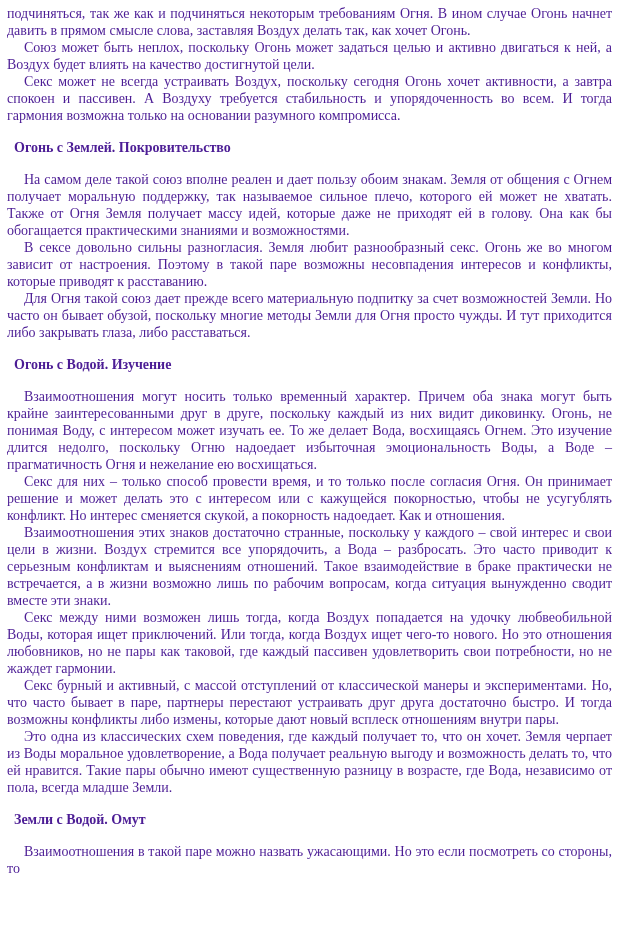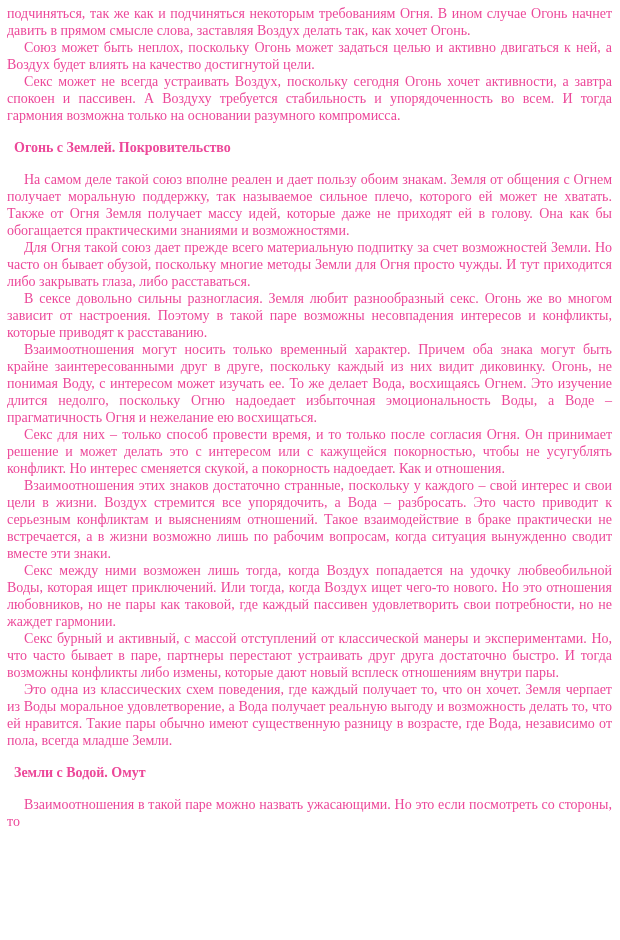--- a/index.html
+++ b/index.html
@@ -5,21 +5,21 @@
   html, body {
     margin: 0;
     padding: 0;
     background: #e9e9e9;
   }
   .page {
     width: 620px;
     height: 940px;
     margin: 0 auto;
     background: #ffffff;
-    color: #ec4899;
+    color: #4c1d95;
     box-sizing: border-box;
     padding: 5px 8px 0 7px;
     overflow: hidden;
     font-family: "Liberation Serif", "DejaVu Serif", serif;
     font-size: 14px;
     line-height: 17px;
     text-align: justify;
   }
   .para {
     margin: 0;
@@ -39,23 +39,24 @@
 </head>
 <body>
 
 <div class="page">
   <p class="para noindent">подчиняться, так же как и подчиняться некоторым требованиям Огня. В ином случае Огонь начнет давить в прямом смысле слова, заставляя Воздух делать так, как хочет Огонь.</p>
   <p class="para">Союз может быть неплох, поскольку Огонь может задаться целью и активно двигаться к ней, а Воздух будет влиять на качество достигнутой цели.</p>
   <p class="para">Секс может не всегда устраивать Воздух, поскольку сегодня Огонь хочет активности, а завтра спокоен и пассивен. А Воздуху требуется стабильность и упорядоченность во всем. И тогда гармония возможна только на основании разумного компромисса.</p>
 
   <h2 class="heading">Огонь с Землей. Покровительство</h2>
   <p class="para">На самом деле такой союз вполне реален и дает пользу обоим знакам. Земля от общения с Огнем получает моральную поддержку, так называемое сильное плечо, которого ей может не хватать. Также от Огня Земля получает массу идей, которые даже не приходят ей в голову. Она как бы обогащается практическими знаниями и возможностями.</p>
+  <p class="para">В сексе довольно сильны разногласия. Земля любит разнообразный секс. Огонь же во многом зависит от настроения. Поэтому в такой паре возможны несовпадения интересов и конфликты, которые приводят к расставанию.</p>
   <p class="para">Для Огня такой союз дает прежде всего материальную подпитку за счет возможностей Земли. Но часто он бывает обузой, поскольку многие методы Земли для Огня просто чужды. И тут приходится либо закрывать глаза, либо расставаться.</p>
-  <p class="para">В сексе довольно сильны разногласия. Земля любит разнообразный секс. Огонь же во многом зависит от настроения. Поэтому в такой паре возможны несовпадения интересов и конфликты, которые приводят к расставанию.</p>
 
+  <h2 class="heading">Огонь с Водой. Изучение</h2>
   <p class="para">Взаимоотношения могут носить только временный характер. Причем оба знака могут быть крайне заинтересованными друг в друге, поскольку каждый из них видит диковинку. Огонь, не понимая Воду, с интересом может изучать ее. То же делает Вода, восхищаясь Огнем. Это изучение длится недолго, поскольку Огню надоедает избыточная эмоциональность Воды, а Воде – прагматичность Огня и нежелание ею восхищаться.</p>
   <p class="para">Секс для них – только способ провести время, и то только после согласия Огня. Он принимает решение и может делать это с интересом или с кажущейся покорностью, чтобы не усугублять конфликт. Но интерес сменяется скукой, а покорность надоедает. Как и отношения.</p>
 
   <p class="para">Взаимоотношения этих знаков достаточно странные, поскольку у каждого – свой интерес и свои цели в жизни. Воздух стремится все упорядочить, а Вода – разбросать. Это часто приводит к серьезным конфликтам и выяснениям отношений. Такое взаимодействие в браке практически не встречается, а в жизни возможно лишь по рабочим вопросам, когда ситуация вынужденно сводит вместе эти знаки.</p>
   <p class="para">Секс между ними возможен лишь тогда, когда Воздух попадается на удочку любвеобильной Воды, которая ищет приключений. Или тогда, когда Воздух ищет чего-то нового. Но это отношения любовников, но не пары как таковой, где каждый пассивен удовлетворить свои потребности, но не жаждет гармонии.</p>
 
   <p class="para">Секс бурный и активный, с массой отступлений от классической манеры и экспериментами. Но, что часто бывает в паре, партнеры перестают устраивать друг друга достаточно быстро. И тогда возможны конфликты либо измены, которые дают новый всплеск отношениям внутри пары.</p>
   <p class="para">Это одна из классических схем поведения, где каждый получает то, что он хочет. Земля черпает из Воды моральное удовлетворение, а Вода получает реальную выгоду и возможность делать то, что ей нравится. Такие пары обычно имеют существенную разницу в возрасте, где Вода, независимо от пола, всегда младше Земли.</p>
 
   <h2 class="heading">Земли с Водой. Омут</h2>

